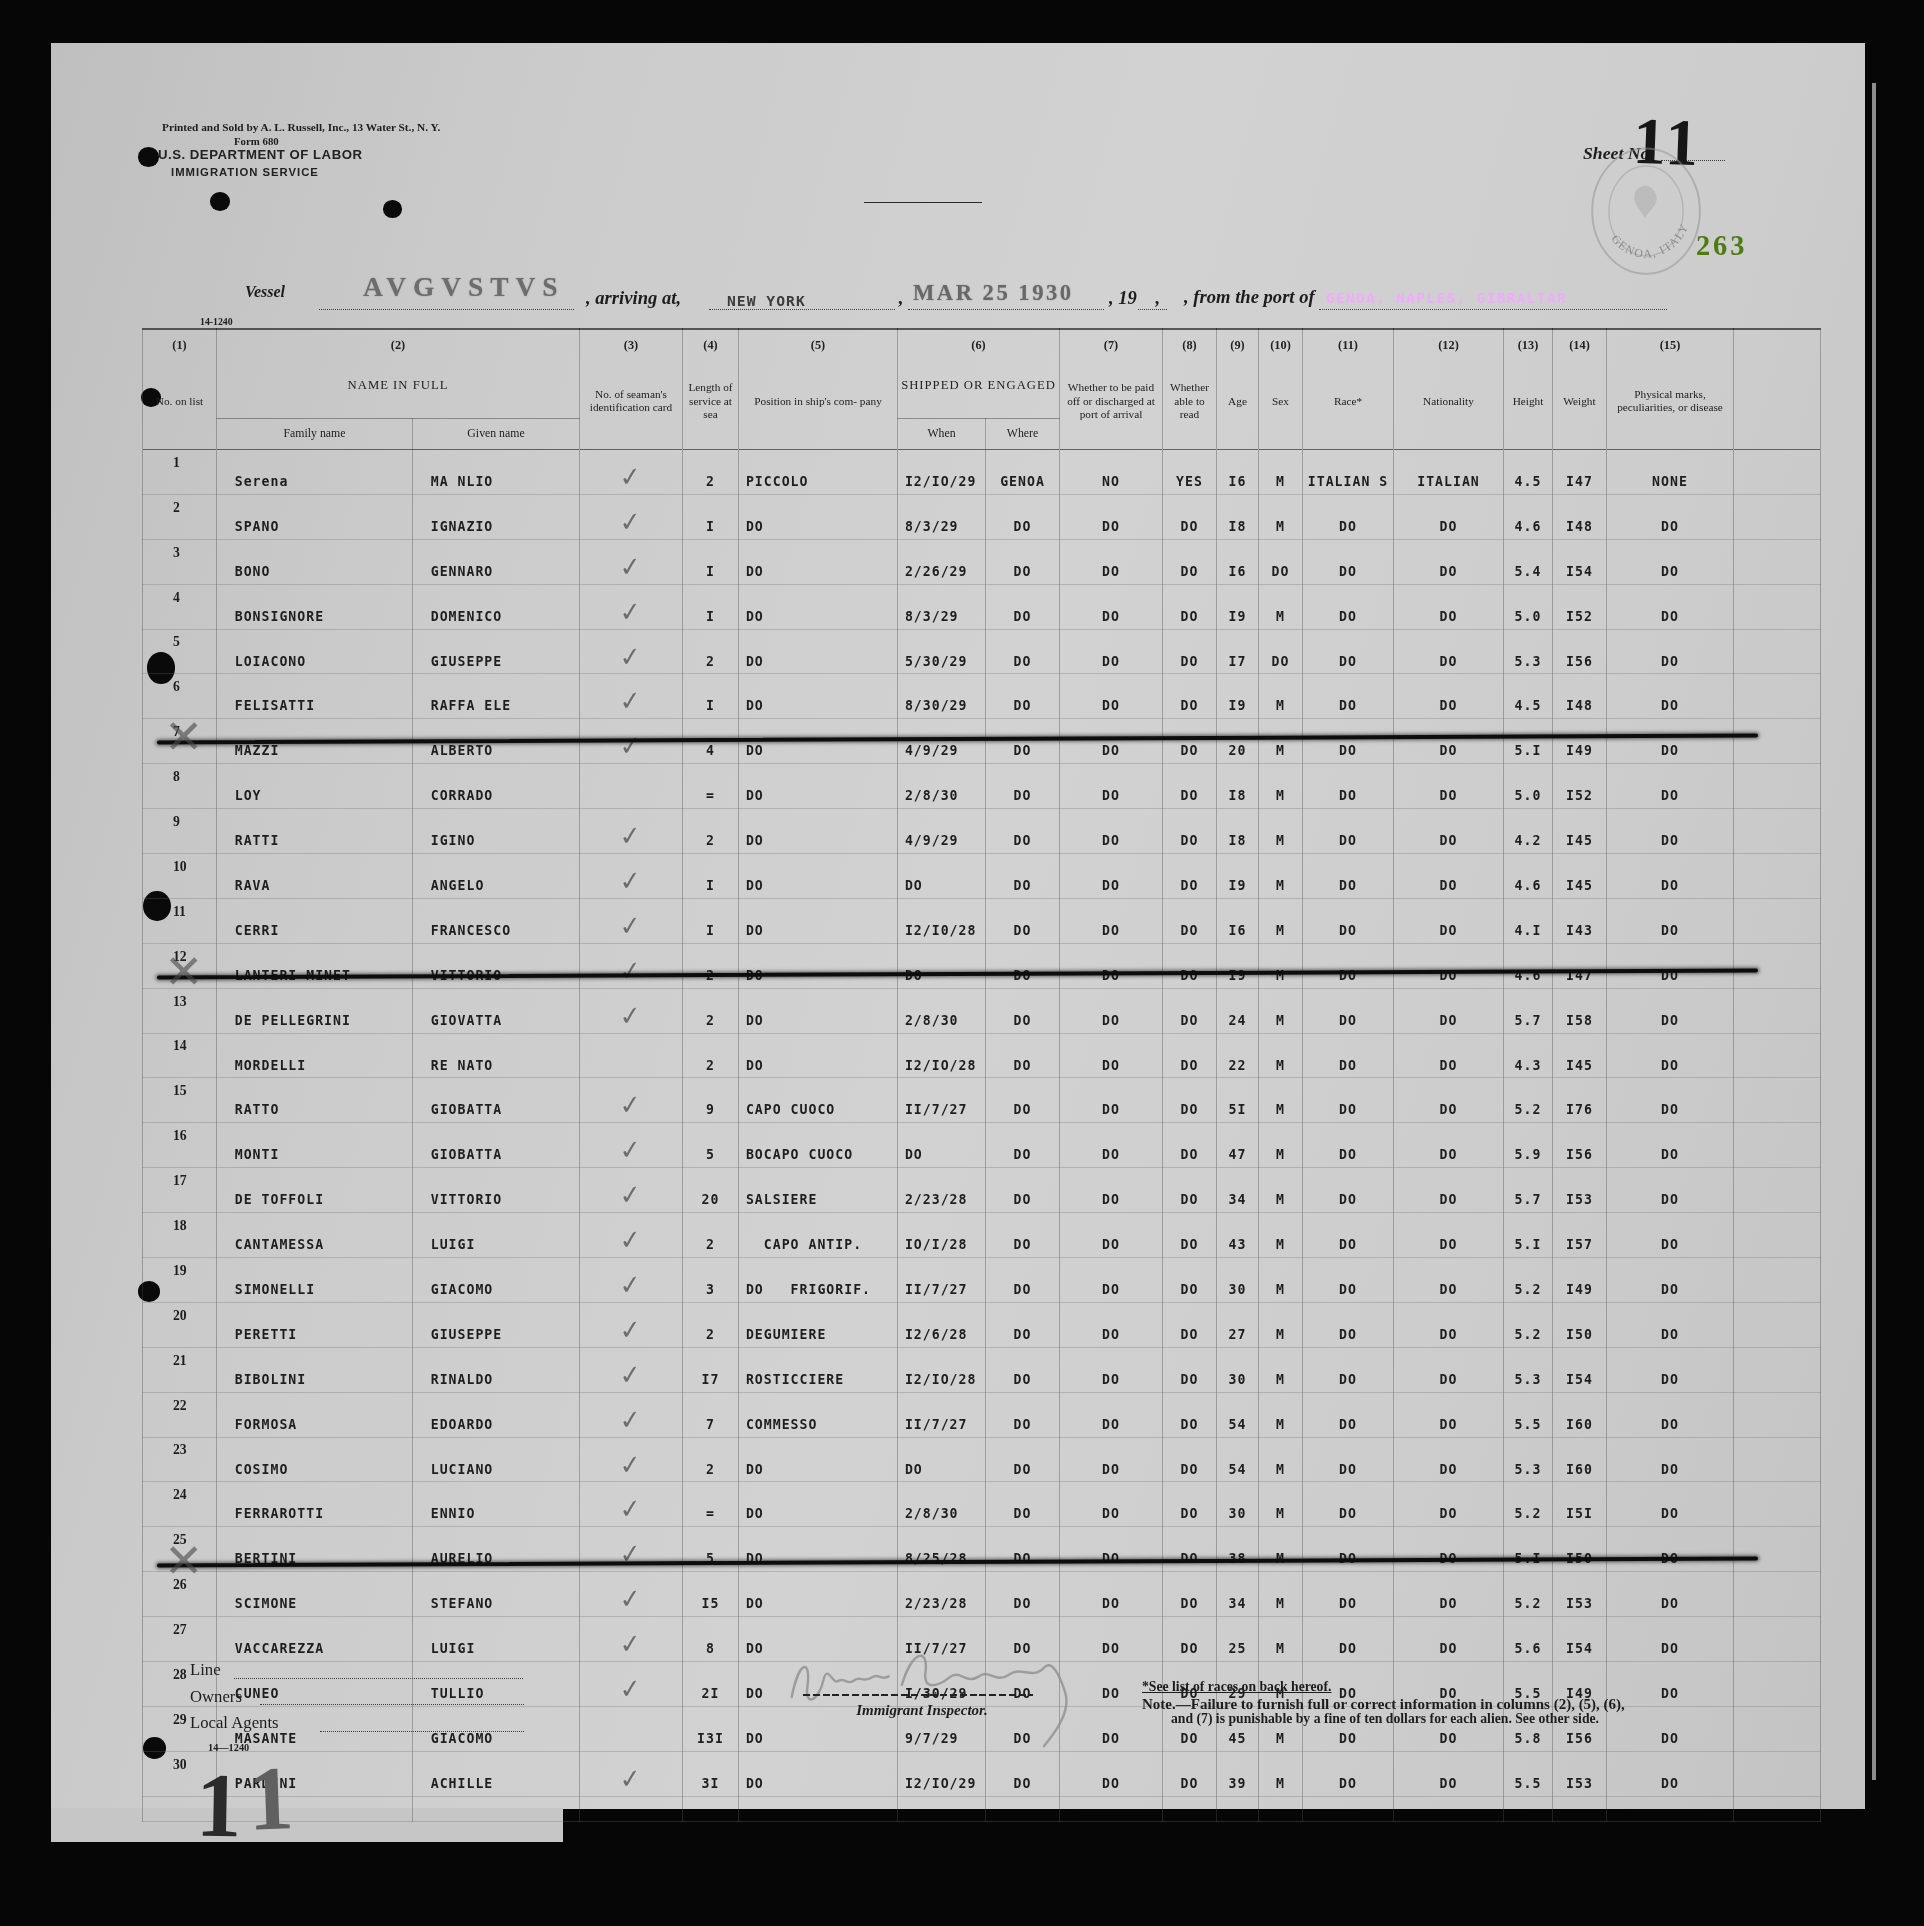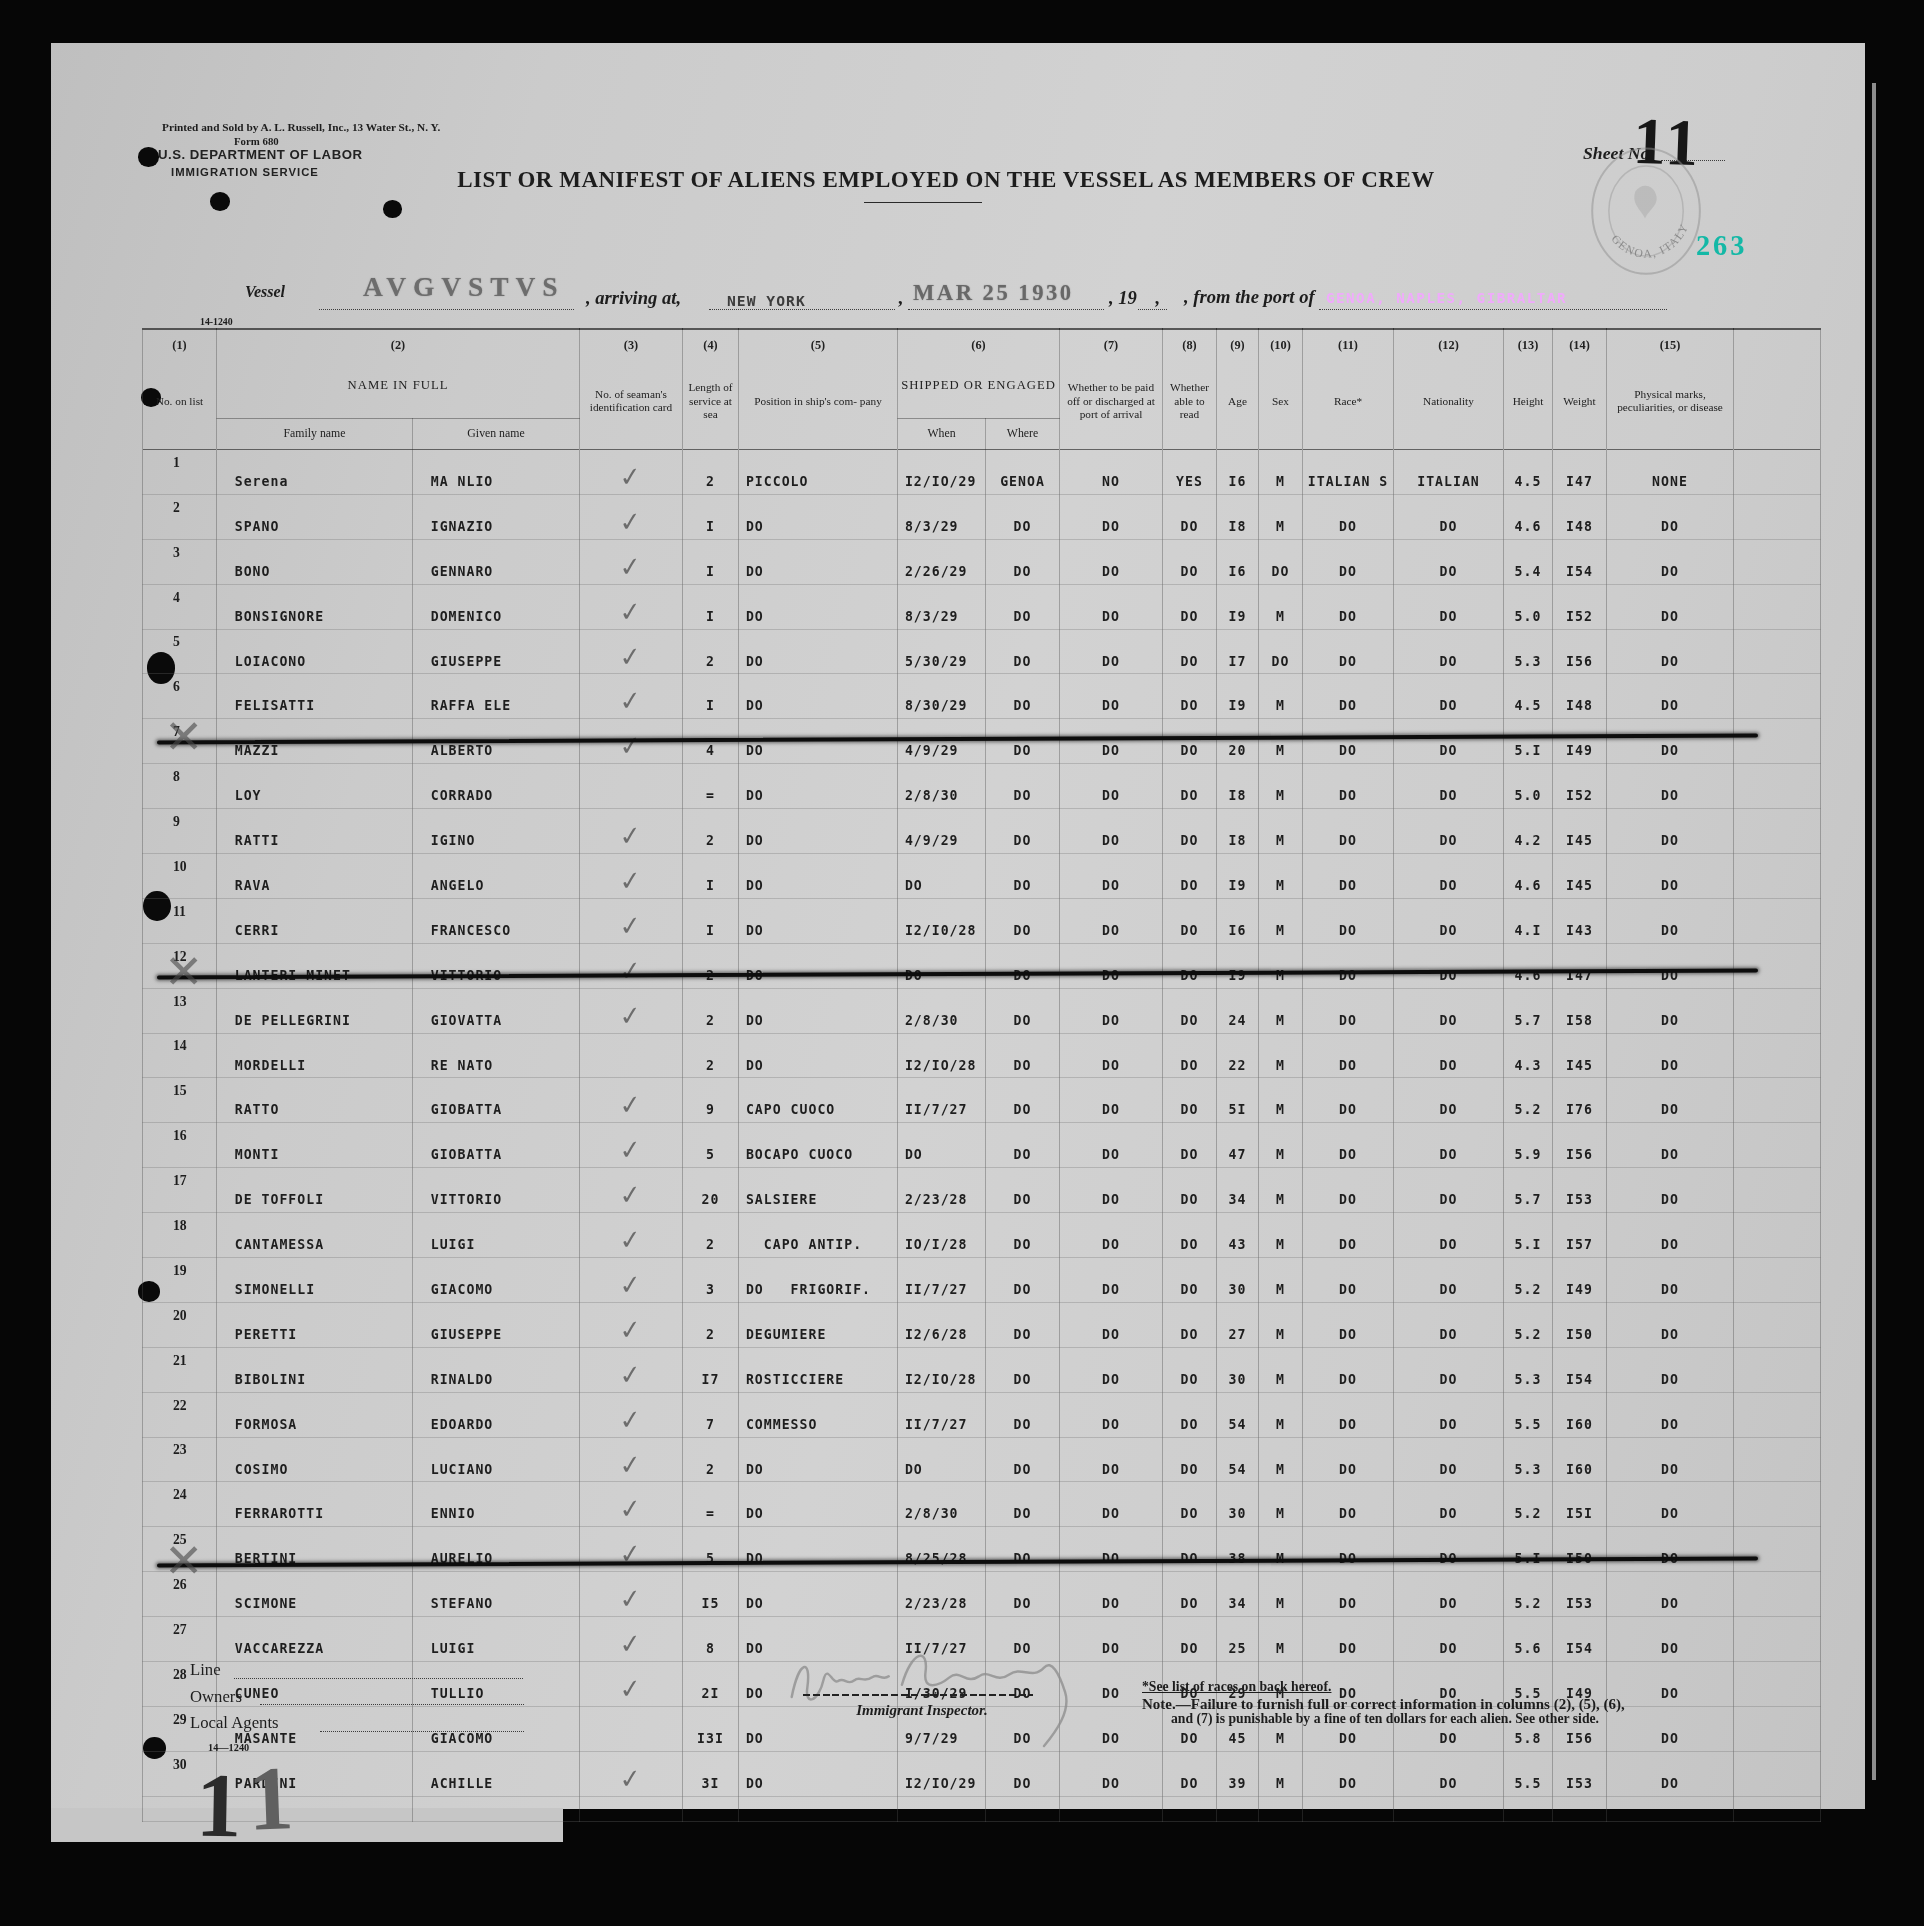--- a/index.html
+++ b/index.html
@@ -58,36 +58,35 @@
   <div class="hole" style="left:138px;top:1281px;width:21.6px;height:20.6px;"></div>
   <div class="hole" style="left:143px;top:1737px;width:22.6px;height:21.6px;"></div>
   <div class="hole" style="left:210px;top:192px;width:19.6px;height:18.6px;"></div>
   <div class="hole" style="left:383px;top:200px;width:18.6px;height:17.7px;"></div>
 
   <div class="abs printed" style="left:162px;top:121px;font-size:11.3px;font-weight:bold;">Printed and Sold by A. L. Russell, Inc., 13 Water St., N. Y.</div>
   <div class="abs printed" style="left:234px;top:135px;font-size:10.8px;font-weight:bold;">Form 680</div>
   <div class="abs gothic" style="left:158px;top:147px;font-size:13.2px;letter-spacing:0.5px;">U.S. DEPARTMENT OF LABOR</div>
   <div class="abs gothic" style="left:171px;top:166px;font-size:11.3px;letter-spacing:1px;">IMMIGRATION SERVICE</div>
 
-  <div class="abs printed" style="left:338px;top:167px;width:1216px;text-align:center;font-size:23px;font-weight:bold;letter-spacing:0.5px;">LIST OR MANIFEST OF ALIENS EMPLOYED ON THE VESSEL AS MEMBERS OF CREW</div>
   <div class="abs" style="left:864px;top:202px;width:118px;border-bottom:1.5px solid #2a2a2a;"></div>
 
   <div class="abs printed" style="left:1583px;top:143px;font-size:17.7px;font-style:italic;font-weight:bold;">Sheet No.</div>
   <div class="dotline" style="left:1661px;top:160px;width:64px;"></div>
   <div class="abs bigstamp" style="left:1633px;top:104px;font-size:66px;color:#171717;transform:rotate(2deg);letter-spacing:2.9px;">11</div>
   <svg class="abs" style="left:1586px;top:145px;" width="123" height="137" viewBox="0 0 250 280">
     <ellipse cx="122" cy="135" rx="110" ry="128" fill="none" stroke="#8f8f8f" stroke-width="4" opacity="0.5"></ellipse>
     <ellipse cx="122" cy="135" rx="76" ry="92" fill="none" stroke="#979797" stroke-width="3" opacity="0.45"></ellipse>
     <path id="arcBottom" d="M 30 150 A 96 112 0 0 0 214 150" fill="none"></path>
     <text font-size="24" fill="#7c7c7c" opacity="0.8" font-family="Liberation Serif,serif" letter-spacing="3">
       <textPath href="#arcBottom" startOffset="18%">GENOA, ITALY</textPath>
     </text>
     <path d="M100 95 C112 78,135 80,142 100 C150 122,128 132,120 150 C112 132,92 122,100 95 Z" fill="#9a9a9a" opacity="0.35"></path>
   </svg>
-  <div class="abs bigstamp" style="left:1696px;top:230px;font-size:28.4px;color:#14b8a6;letter-spacing:2.9px;">263</div>
+  <div class="abs bigstamp" style="left:1696px;top:230px;font-size:28.4px;color:#4d7c0f;letter-spacing:2.9px;">263</div>
 
   <div class="abs printed" style="left:245px;top:283px;font-size:16px;font-style:italic;font-weight:bold;">Vessel</div>
   <div class="abs bigstamp stamp-gray" style="left:363px;top:271px;font-size:27.5px;letter-spacing:6.9px;opacity:.85;">AVGVSTVS</div>
   <div class="dotline" style="left:319px;top:309px;width:255px;"></div>
   <div class="abs printed" style="left:586px;top:287px;font-size:18.6px;font-style:italic;font-weight:bold;">, arriving at,</div>
   <div class="abs typed" style="left:727px;top:292px;font-size:14.7px;color:#3c3c3c;">NEW YORK</div>
   <div class="dotline" style="left:709px;top:309px;width:186px;"></div>
   <div class="abs printed" style="left:898px;top:287px;font-size:18.6px;font-weight:bold;">,</div>
   <div class="abs bigstamp stamp-gray" style="left:913px;top:280px;font-size:22.6px;letter-spacing:2.5px;opacity:.9;">MAR 25 1930</div>
   <div class="dotline" style="left:908px;top:309px;width:196px;"></div>

